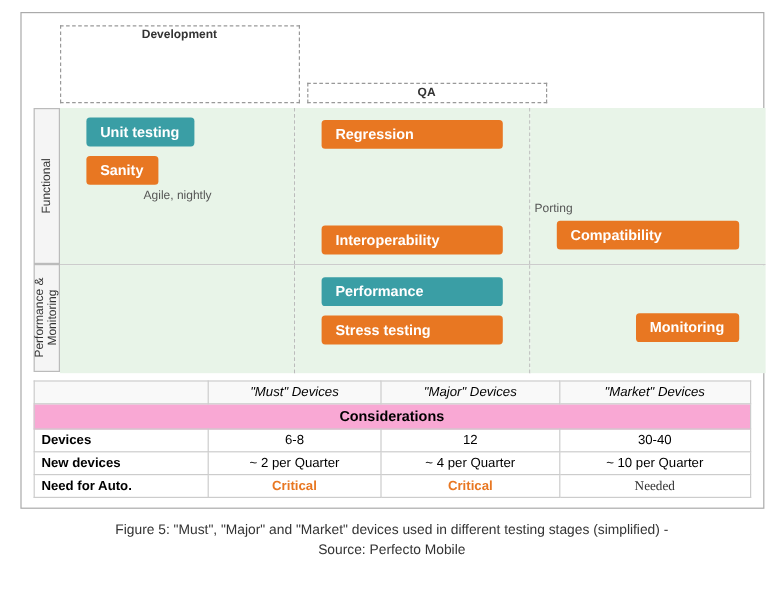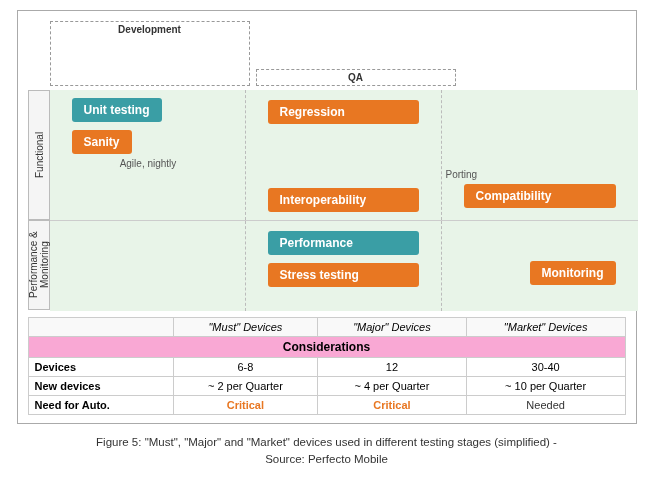--- a/index.html
+++ b/index.html
@@ -140,21 +140,21 @@
     .bottom-table .considerations-row td {
       font-weight: bold;
       font-size: 12px;
       background: #f9a8d4;
     }
     .bottom-table .label-col {
       text-align: left;
       font-weight: bold;
     }
     .critical-text { color: #e87722; font-weight: bold; }
-    .normal-text { color: #333; }
+    .normal-text { color: #333; font-family: Liberation Serif, serif; }
 
     
     .caption {
       margin-top: 10px;
       font-size: 11.5px;
       color: #333;
       text-align: center;
       line-height: 1.5;
       padding: 0 10px;
     }

